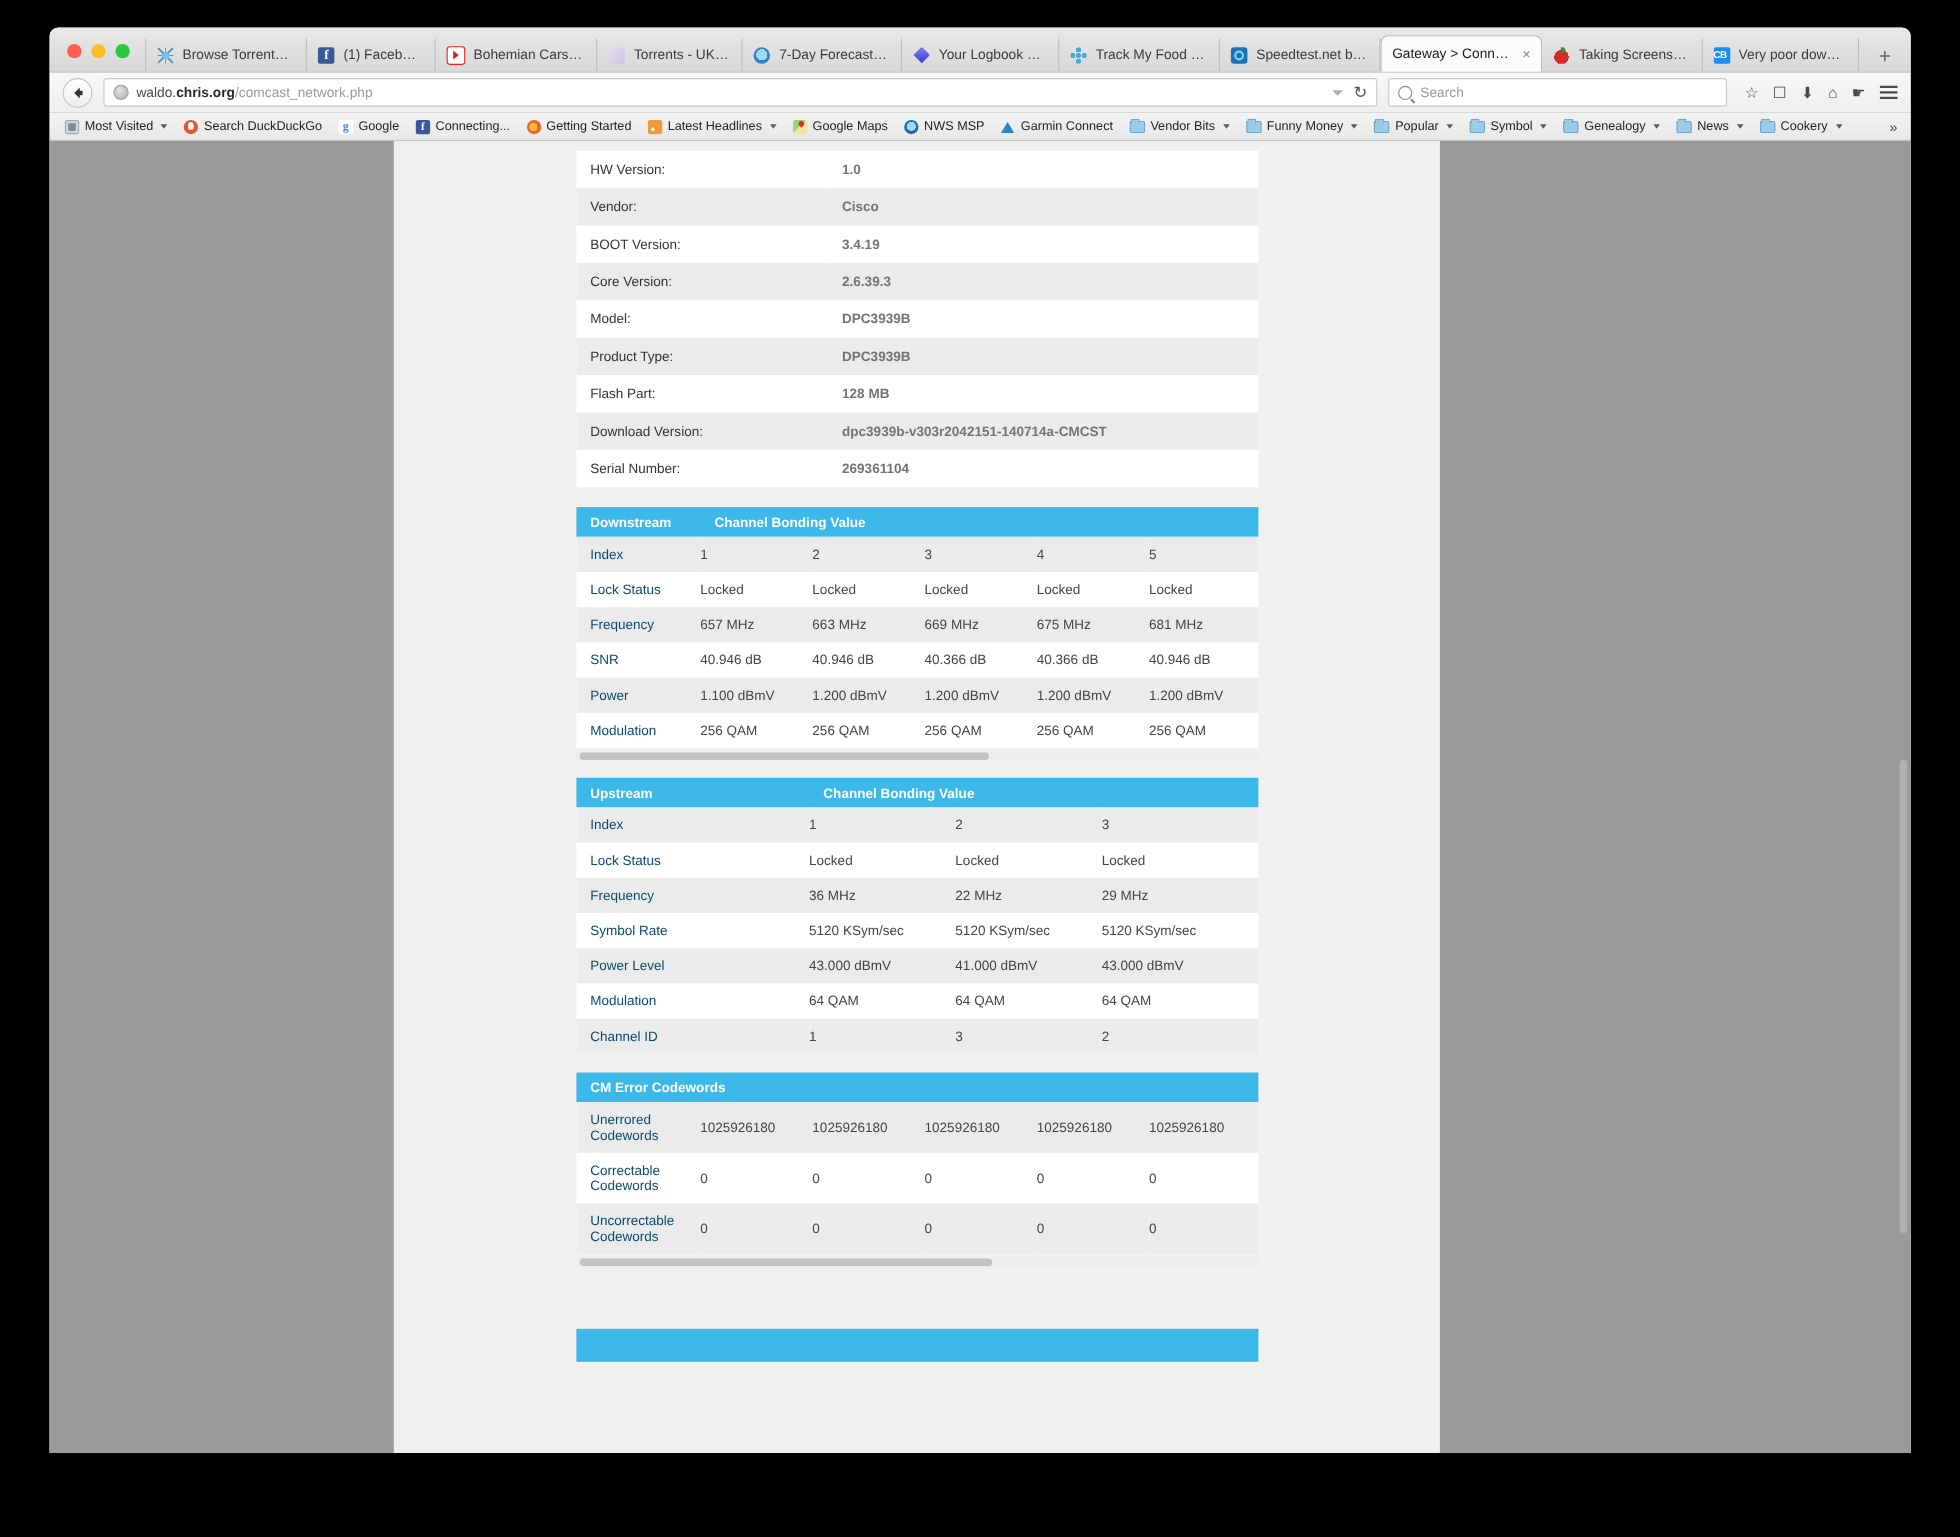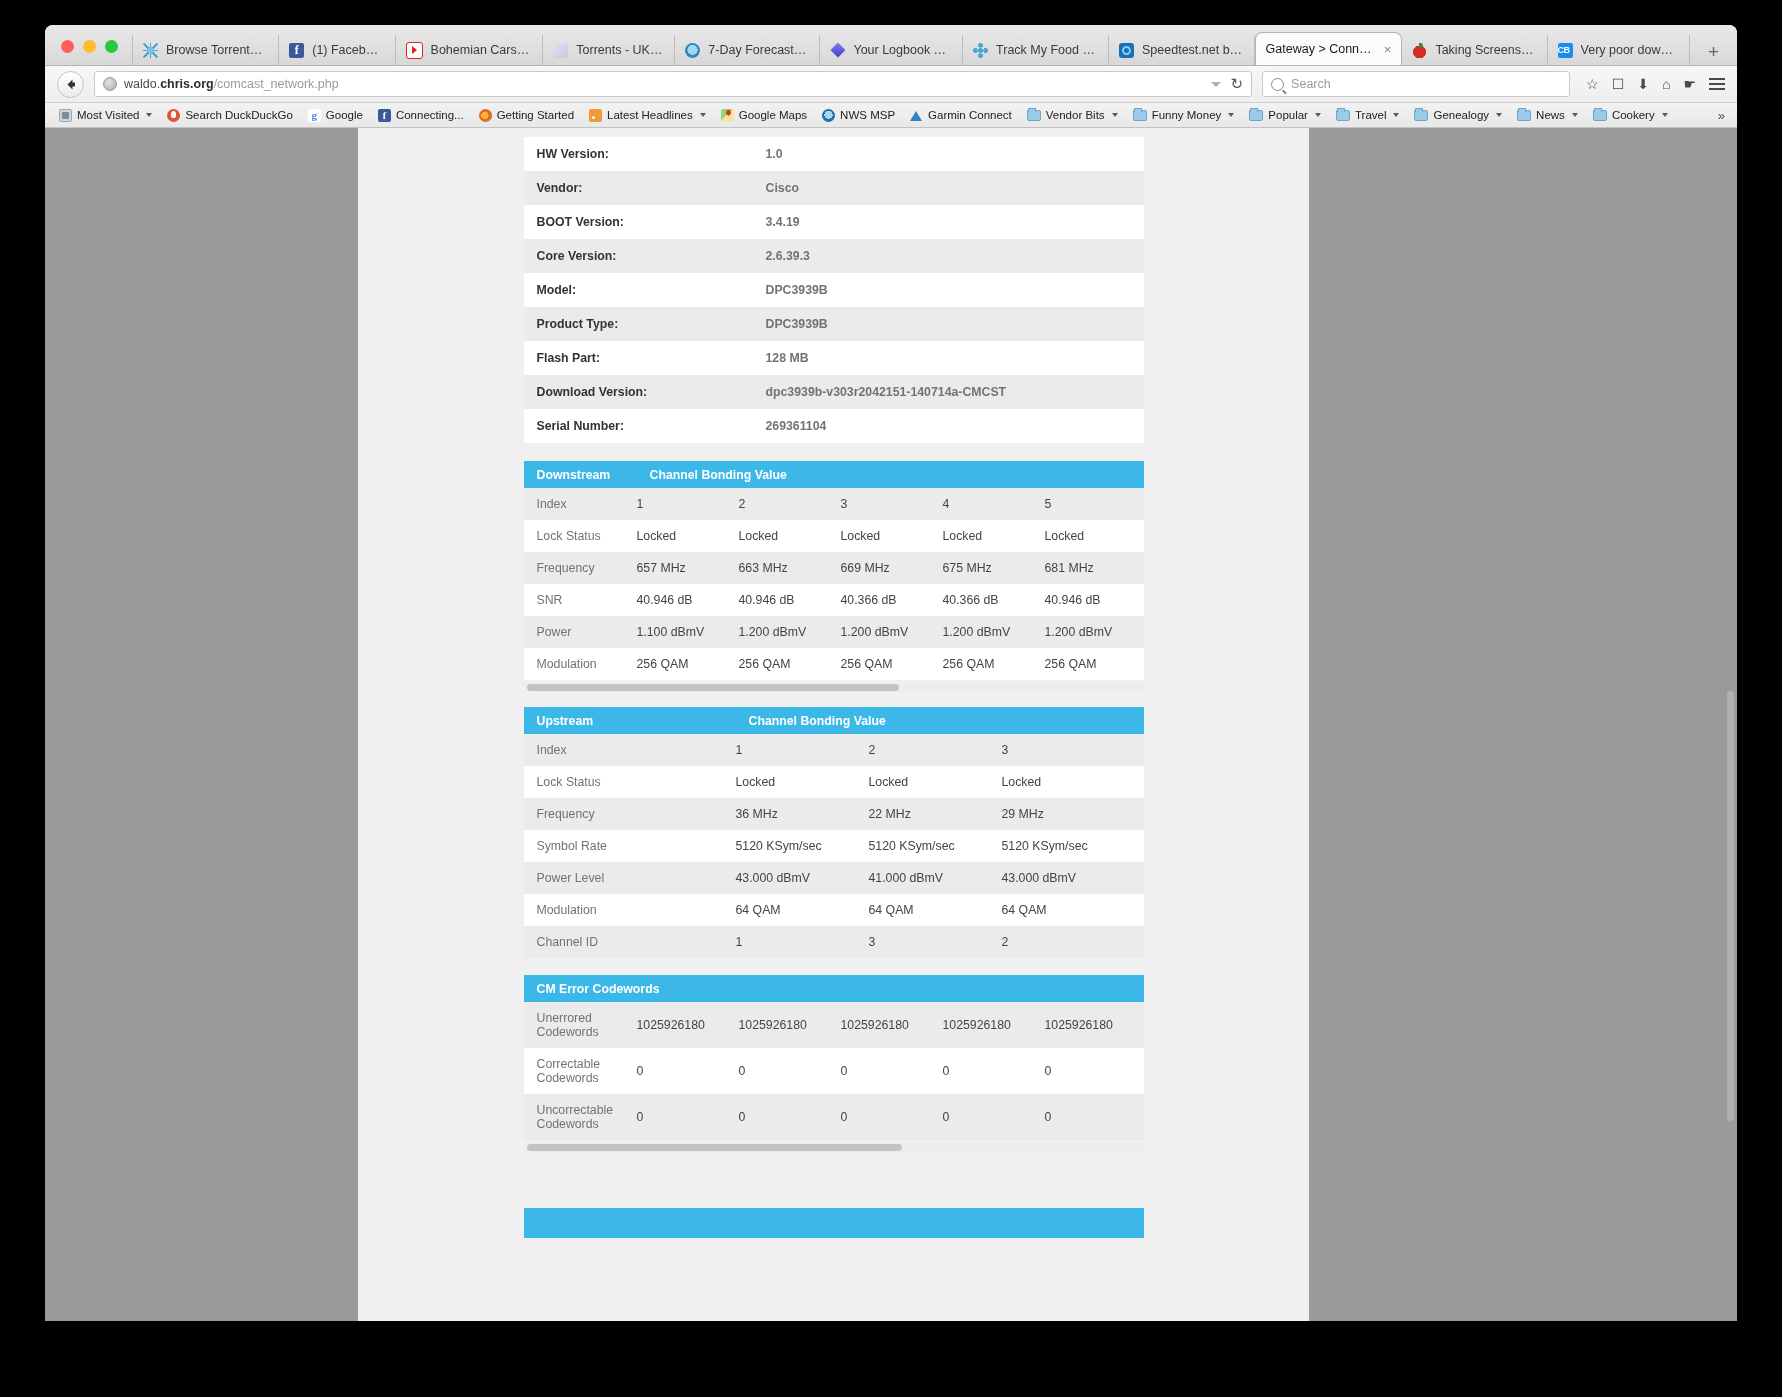--- a/index.html
+++ b/index.html
@@ -173,36 +173,36 @@
   .content{
     width:620px;margin:0 auto;padding-top:9px;
   }
   
   .card{background:#fff;}
   .info-table{width:100%;border-collapse:collapse;}
   .info-table td{
     padding:10px 13px;font-size:12.3px;vertical-align:middle;
   }
   .info-table tr.alt td{background:#ebebeb;}
-  .info-table td.k{width:203px;font-weight:bold;color:#333;}
+  .info-table td.k{width:203px;font-weight:normal;color:#333;}
   .info-table td.v{font-weight:bold;color:#737373;}
 
   .panel{margin-top:18px;background:#fff;}
   .hdr{
     background:#3cb8e8;color:#fff;font-weight:bold;font-size:12.3px;
     display:flex;align-items:center;height:27px;
   }
   .hdr .h1{padding-left:13px;}
   .hdr .h2{}
   .dtable{width:100%;border-collapse:collapse;table-layout:fixed;}
   .dtable td{
     font-size:12.3px;color:#444;padding:9px 0 9px 0;vertical-align:middle;
   }
   .dtable tr.alt td{background:#ebebeb;}
-  .dtable td.rk{padding-left:13px;color:#737373;}
+  .dtable td.rk{padding-left:13px;color:#0c4a6e;}
   .scrollh{
     height:9px;background:#ededed;position:relative;margin-top:3px;
   }
   .scrollh i{
     position:absolute;left:3px;top:1px;height:7px;border-radius:4px;background:#c3c3c3;display:block;
   }
   .bluebar{
     margin-top:56px;height:30px;background:#3cb8e8;
   }
 
@@ -368,21 +368,21 @@
         <span>Funny Money</span>
         <span class="bmcaret"></span>
       </div>
       <div class="bm">
         <span class="folder"></span>
         <span>Popular</span>
         <span class="bmcaret"></span>
       </div>
       <div class="bm">
         <span class="folder"></span>
-        <span>Travel</span>
+        <span>Symbol</span>
         <span class="bmcaret"></span>
       </div>
       <div class="bm">
         <span class="folder"></span>
         <span>Genealogy</span>
         <span class="bmcaret"></span>
       </div>
       <div class="bm">
         <span class="folder"></span>
         <span>News</span>

